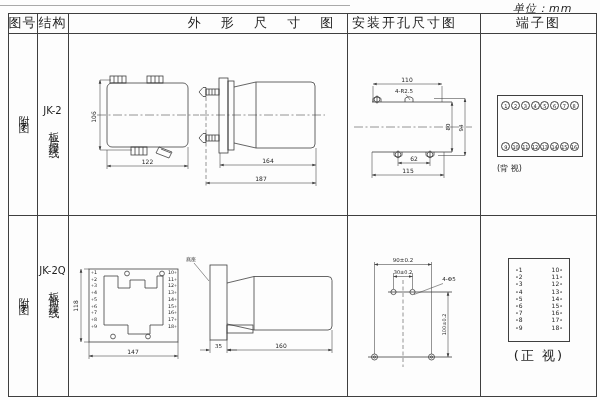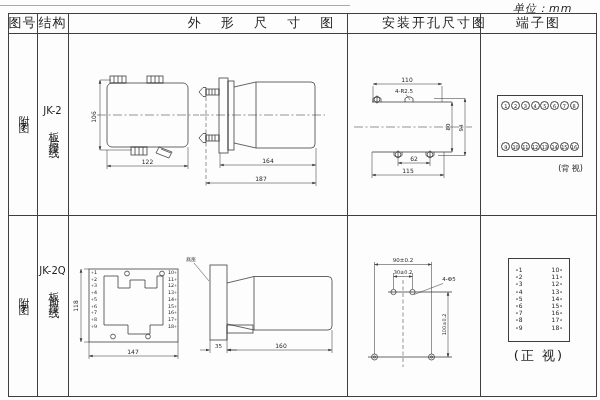--- a/index.html
+++ b/index.html
@@ -15,21 +15,21 @@
   svg{position:absolute;overflow:visible;}
   svg line,svg path,svg rect,svg circle,svg polygon{stroke:#3f3f3f;stroke-width:.8;fill:none;}
   svg .dim{stroke-width:.55;marker-start:url(#arw);marker-end:url(#arw);}
   svg .ext{stroke-width:.55;}
   svg .cl{stroke-width:.55;stroke-dasharray:9 2.5 2 2.5;}
   svg .dsh{stroke-width:.55;stroke-dasharray:4 2.5;}
   svg text{stroke:none;fill:#1f1f1f;}
   .tbox{position:absolute;border:1px solid #3f3f3f;box-sizing:border-box;}
   .trow{position:absolute;left:3px;right:3px;display:flex;justify-content:space-around;}
   .tc{width:9px;height:9px;border:.7px solid #3f3f3f;border-radius:50%;font-size:5px;line-height:8.5px;text-align:center;box-sizing:border-box;}
-  .cap1{position:absolute;left:497px;top:163px;width:86px;text-align:right;font-size:8px;}
+  .cap1{position:absolute;left:497px;top:163px;width:86px;text-align:left;font-size:8px;}
   .cap2{position:absolute;left:508px;top:347px;width:62px;text-align:center;font-size:13px;letter-spacing:2px;}
   .tinycol{position:absolute;white-space:pre-line;font-size:4.8px;line-height:6.7px;}
   .termcol{position:absolute;white-space:pre-line;font-size:6px;line-height:7.2px;}
   .topline{position:absolute;left:0;top:5px;width:350px;height:1px;background:#a9a9a9;}
 </style>
 </head>
 <body>
 
 <div class="topline"></div>
 <div class="unit">单位：mm</div>
@@ -38,21 +38,21 @@
 <div class="line" style="left:37px;top:13px;width:1px;height:384px;"></div>
 <div class="line" style="left:68px;top:13px;width:1px;height:384px;"></div>
 <div class="line" style="left:347px;top:13px;width:1px;height:384px;"></div>
 <div class="line" style="left:480px;top:13px;width:1px;height:384px;"></div>
 <div class="line" style="left:8px;top:33px;width:589px;height:1px;"></div>
 <div class="line" style="left:8px;top:215px;width:589px;height:1px;"></div>
 
 <div class="hdr" style="left:8px;width:29px;letter-spacing:1px;">图号</div>
 <div class="hdr" style="left:37px;width:31px;letter-spacing:1px;">结构</div>
 <div class="hdr" style="left:81px;width:279px;letter-spacing:8px;margin-left:44px;">外 形 尺 寸 图</div>
-<div class="hdr" style="left:368px;width:133px;">安装开孔尺寸图</div>
+<div class="hdr" style="left:338px;width:133px;">安装开孔尺寸图</div>
 <div class="hdr" style="left:480px;width:117px;">端子图</div>
 
 <div class="vcell" style="left:8px;top:33px;width:29px;height:182px;">
   <div class="vtext">附图7</div>
 </div>
 <div class="vcell" style="left:37px;top:33px;width:31px;height:182px;">
   <div class="model">JK-2</div>
   <div class="vtext" style="letter-spacing:5px;">板后接线</div>
 </div>
 

